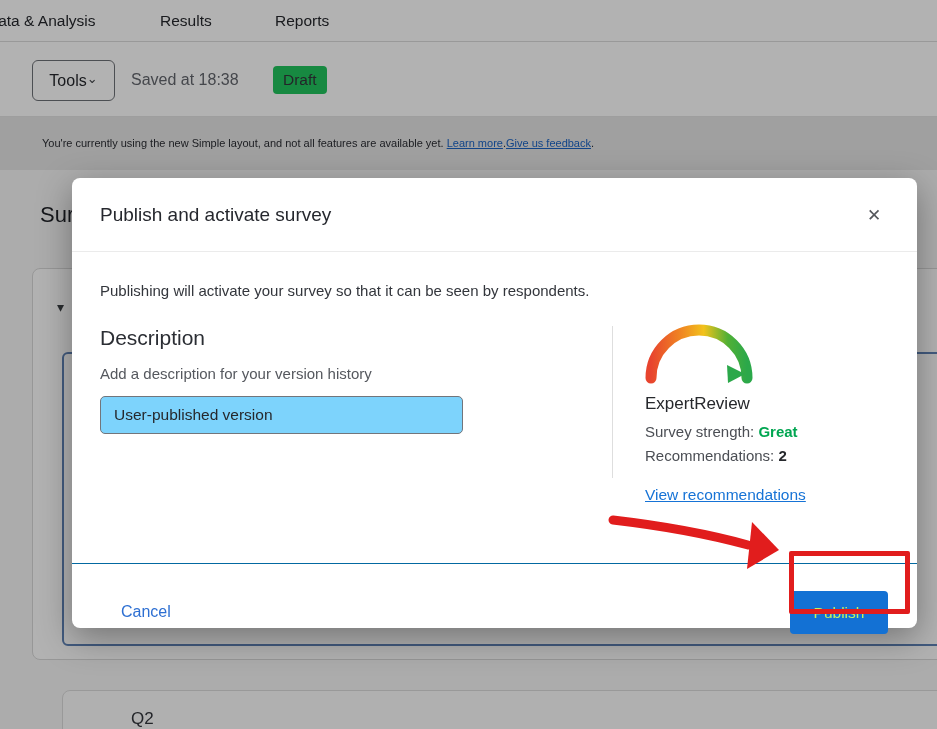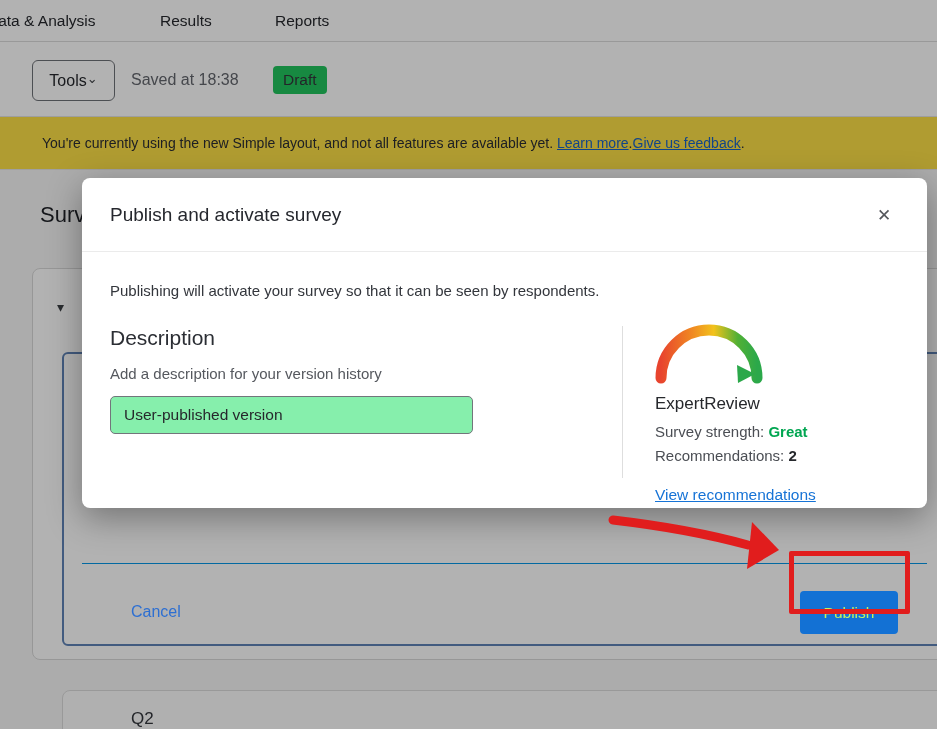--- a/index.html
+++ b/index.html
@@ -37,23 +37,23 @@
     position: absolute; left: 131px; top: 0; height: 75px; display: flex; align-items: center;
     font-size: 16px; color: #616press4 Grau6b; color: #63666d;
   }
   .draft-badge {
     position: absolute; left: 273px; top: 24px; height: 28px; padding: 0 10px;
     background: #22c55e; border-radius: 4px; display: flex; align-items: center;
     font-size: 15.5px; color: #33363c;
   }
   .banner {
     position: absolute; left: 0; top: 117px; width: 100%; height: 53px;
-    background: #fde047; border-bottom: 1px solid #e6e6e6;
+    background: #e5e5e5; border-bottom: 1px solid #e6e6e6;
     display: flex; align-items: center; padding-left: 42px;
-    font-size: 14px; color: #2b2d33; white-space: nowrap;
+    font-size: 11px; color: #2b2d33; white-space: nowrap;
   }
   .banner a { color: #1a63c4; text-decoration: underline; cursor: pointer; }
   .content-area { position: absolute; left: 0; top: 170px; width: 100%; height: 559px; background: #f7f7f7; }
   .survey-title { position: absolute; left: 40px; top: 32px; font-size: 22px; color: #1f2127; }
   .block-card {
     position: absolute; left: 32px; top: 98px; width: 960px; height: 392px;
     background: #ffffff; border: 1px solid #d9d9d9; border-radius: 8px;
   }
   .caret-down { position: absolute; left: 24px; top: 30px; font-size: 14px; color: #3c3f44; cursor: pointer; }
   .question-selected {
@@ -64,40 +64,40 @@
     position: absolute; left: 62px; top: 520px; width: 930px; height: 80px;
     background: #fcfcfc; border: 1px solid #dcdcdc; border-radius: 8px;
   }
   .q2-label { position: absolute; left: 68px; top: 18px; font-size: 17px; color: #33363c; }
 
   
   #dim-overlay { position: absolute; inset: 0; background: rgba(0,0,0,0.30); z-index: 5; }
 
   
   .modal {
-    position: absolute; left: 82px; top: 178px; width: 845px; height: 330px;
+    position: absolute; left: 72px; top: 178px; width: 845px; height: 450px;
     background: #ffffff; border-radius: 8px; z-index: 10;
     box-shadow: 0 10px 34px rgba(0,0,0,0.35);
   }
   .modal-header {
     position: absolute; left: 0; top: 0; width: 100%; height: 74px;
     border-bottom: 1px solid #ebebeb;
   }
   .modal-title { position: absolute; left: 28px; top: 26px; font-size: 19px; color: #26282e; }
   .modal-close {
     position: absolute; right: 30px; top: 24px; width: 26px; height: 26px;
     display: flex; align-items: center; justify-content: center;
     font-size: 17px; color: #55575c; background: none; border: none; cursor: pointer;
   }
   .modal-intro { position: absolute; left: 28px; top: 104px; font-size: 15px; color: #33363c; }
   .desc-heading { position: absolute; left: 28px; top: 148px; font-size: 21px; color: #2b2e34; }
   .desc-label { position: absolute; left: 28px; top: 187px; font-size: 15px; color: #55585e; }
   .desc-input {
     position: absolute; left: 28px; top: 218px; width: 363px; height: 38px;
-    border: 1px solid #72757b; border-radius: 5px; background: #86efac;
+    border: 1px solid #72757b; border-radius: 5px; background: #7dd3fc;
     padding: 0 13px; font-size: 15.5px; color: #26282c;
     font-family: "Liberation Sans", "DejaVu Sans", sans-serif;
   }
   .v-divider { position: absolute; left: 540px; top: 148px; width: 1px; height: 152px; background: #dedede; }
   .review-col { position: absolute; left: 573px; top: 0; width: 250px; }
   .gauge { position: absolute; left: -3px; top: 140px; }
   .er-title { position: absolute; left: 0; top: 216px; font-size: 17px; color: #26282c; }
   .er-strength { position: absolute; left: 0; top: 245px; font-size: 15px; color: #4b4e54; white-space: nowrap; }
   .er-strength b { color: #00a651; font-weight: bold; }
   .er-recs { position: absolute; left: 0; top: 269px; font-size: 15px; color: #4b4e54; white-space: nowrap; }

